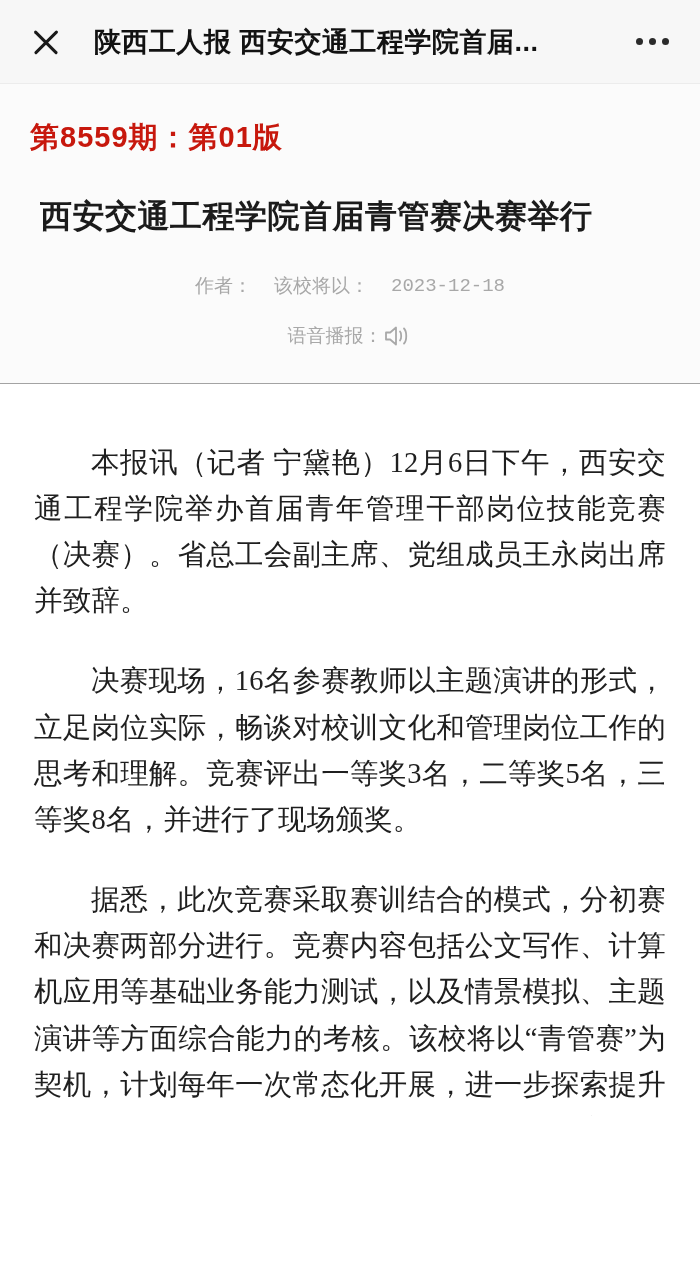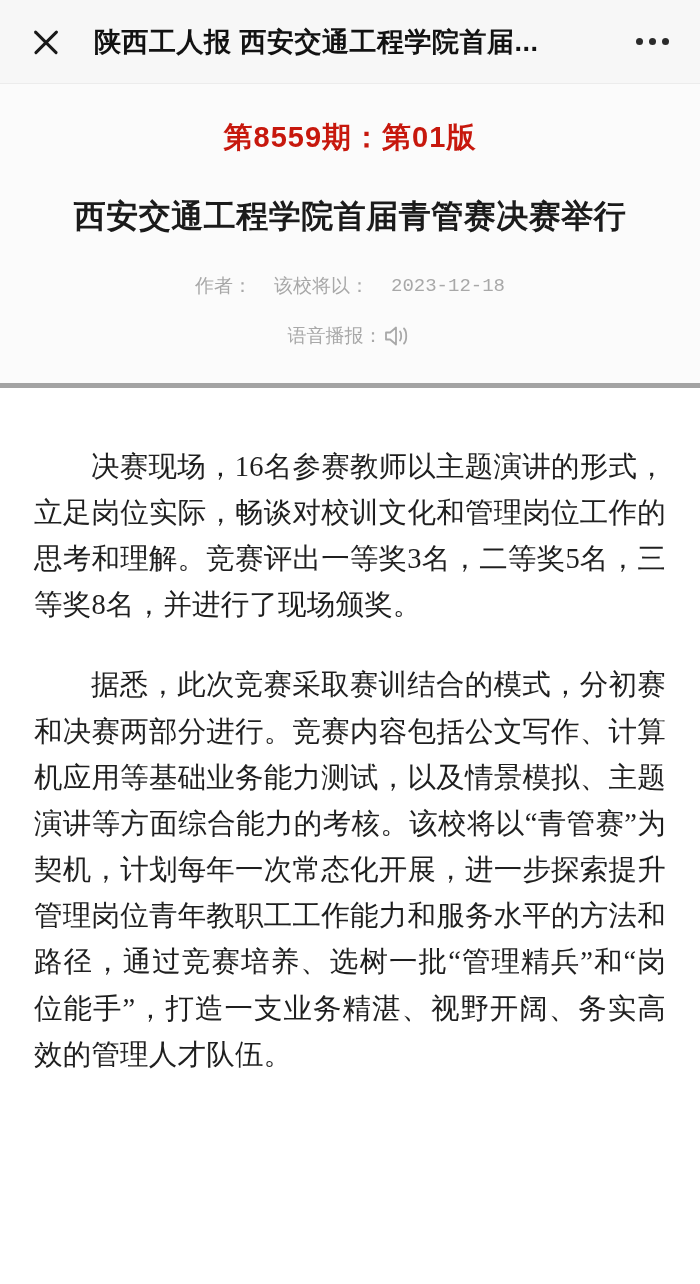--- a/index.html
+++ b/index.html
@@ -84,22 +84,22 @@
     height: 7px;
     border-radius: 50%;
     background: #2b2b2b;
   }
 
   
   .header-block {
     background: #fbfbfb;
     padding: 34px 30px 34px 30px;
     box-sizing: border-box;
-    border-bottom: 5px solid #a3a3a3;
-    text-align: center;
+    border-bottom: 1px solid #a3a3a3;
+    text-align: left;
   }
   .issue-line {
     font-size: 29px;
     font-weight: 700;
     color: #c7180d;
     letter-spacing: 1px;
     margin-bottom: 36px;
   }
   .article-title {
     font-size: 32px;
@@ -187,17 +187,18 @@
         <svg width="30" height="26" viewBox="0 0 30 26" fill="none" xmlns="http://www.w3.org/2000/svg">
           <path d="M3 9.5h4.2L13 4.5v17L7.2 16.5H3z" stroke="#a8a8a8" stroke-width="1.8" stroke-linejoin="round"></path>
           <path d="M17 8.5c1.6 1.4 1.6 7.6 0 9" stroke="#a8a8a8" stroke-width="1.8" stroke-linecap="round"></path>
           <path d="M21 5.5c3 3 3 12 0 15" stroke="#a8a8a8" stroke-width="1.8" stroke-linecap="round"></path>
         </svg>
       </span>
     </div>
   </div>
 
   <div class="article-body">
+    <p>本报讯（记者 宁黛艳）12月6日下午，西安交通工程学院举办首届青年管理干部岗位技能竞赛（决赛）。省总工会副主席、党组成员王永岗出席并致辞。</p>
     <p>决赛现场，16名参赛教师以主题演讲的形式，立足岗位实际，畅谈对校训文化和管理岗位工作的思考和理解。竞赛评出一等奖3名，二等奖5名，三等奖8名，并进行了现场颁奖。</p>
     <p>据悉，此次竞赛采取赛训结合的模式，分初赛和决赛两部分进行。竞赛内容包括公文写作、计算机应用等基础业务能力测试，以及情景模拟、主题演讲等方面综合能力的考核。该校将以“青管赛”为契机，计划每年一次常态化开展，进一步探索提升管理岗位青年教职工工作能力和服务水平的方法和路径，通过竞赛培养、选树一批“管理精兵”和“岗位能手”，打造一支业务精湛、视野开阔、务实高效的管理人才队伍。</p>
   </div>
 
 </div>
 
 </body></html>

